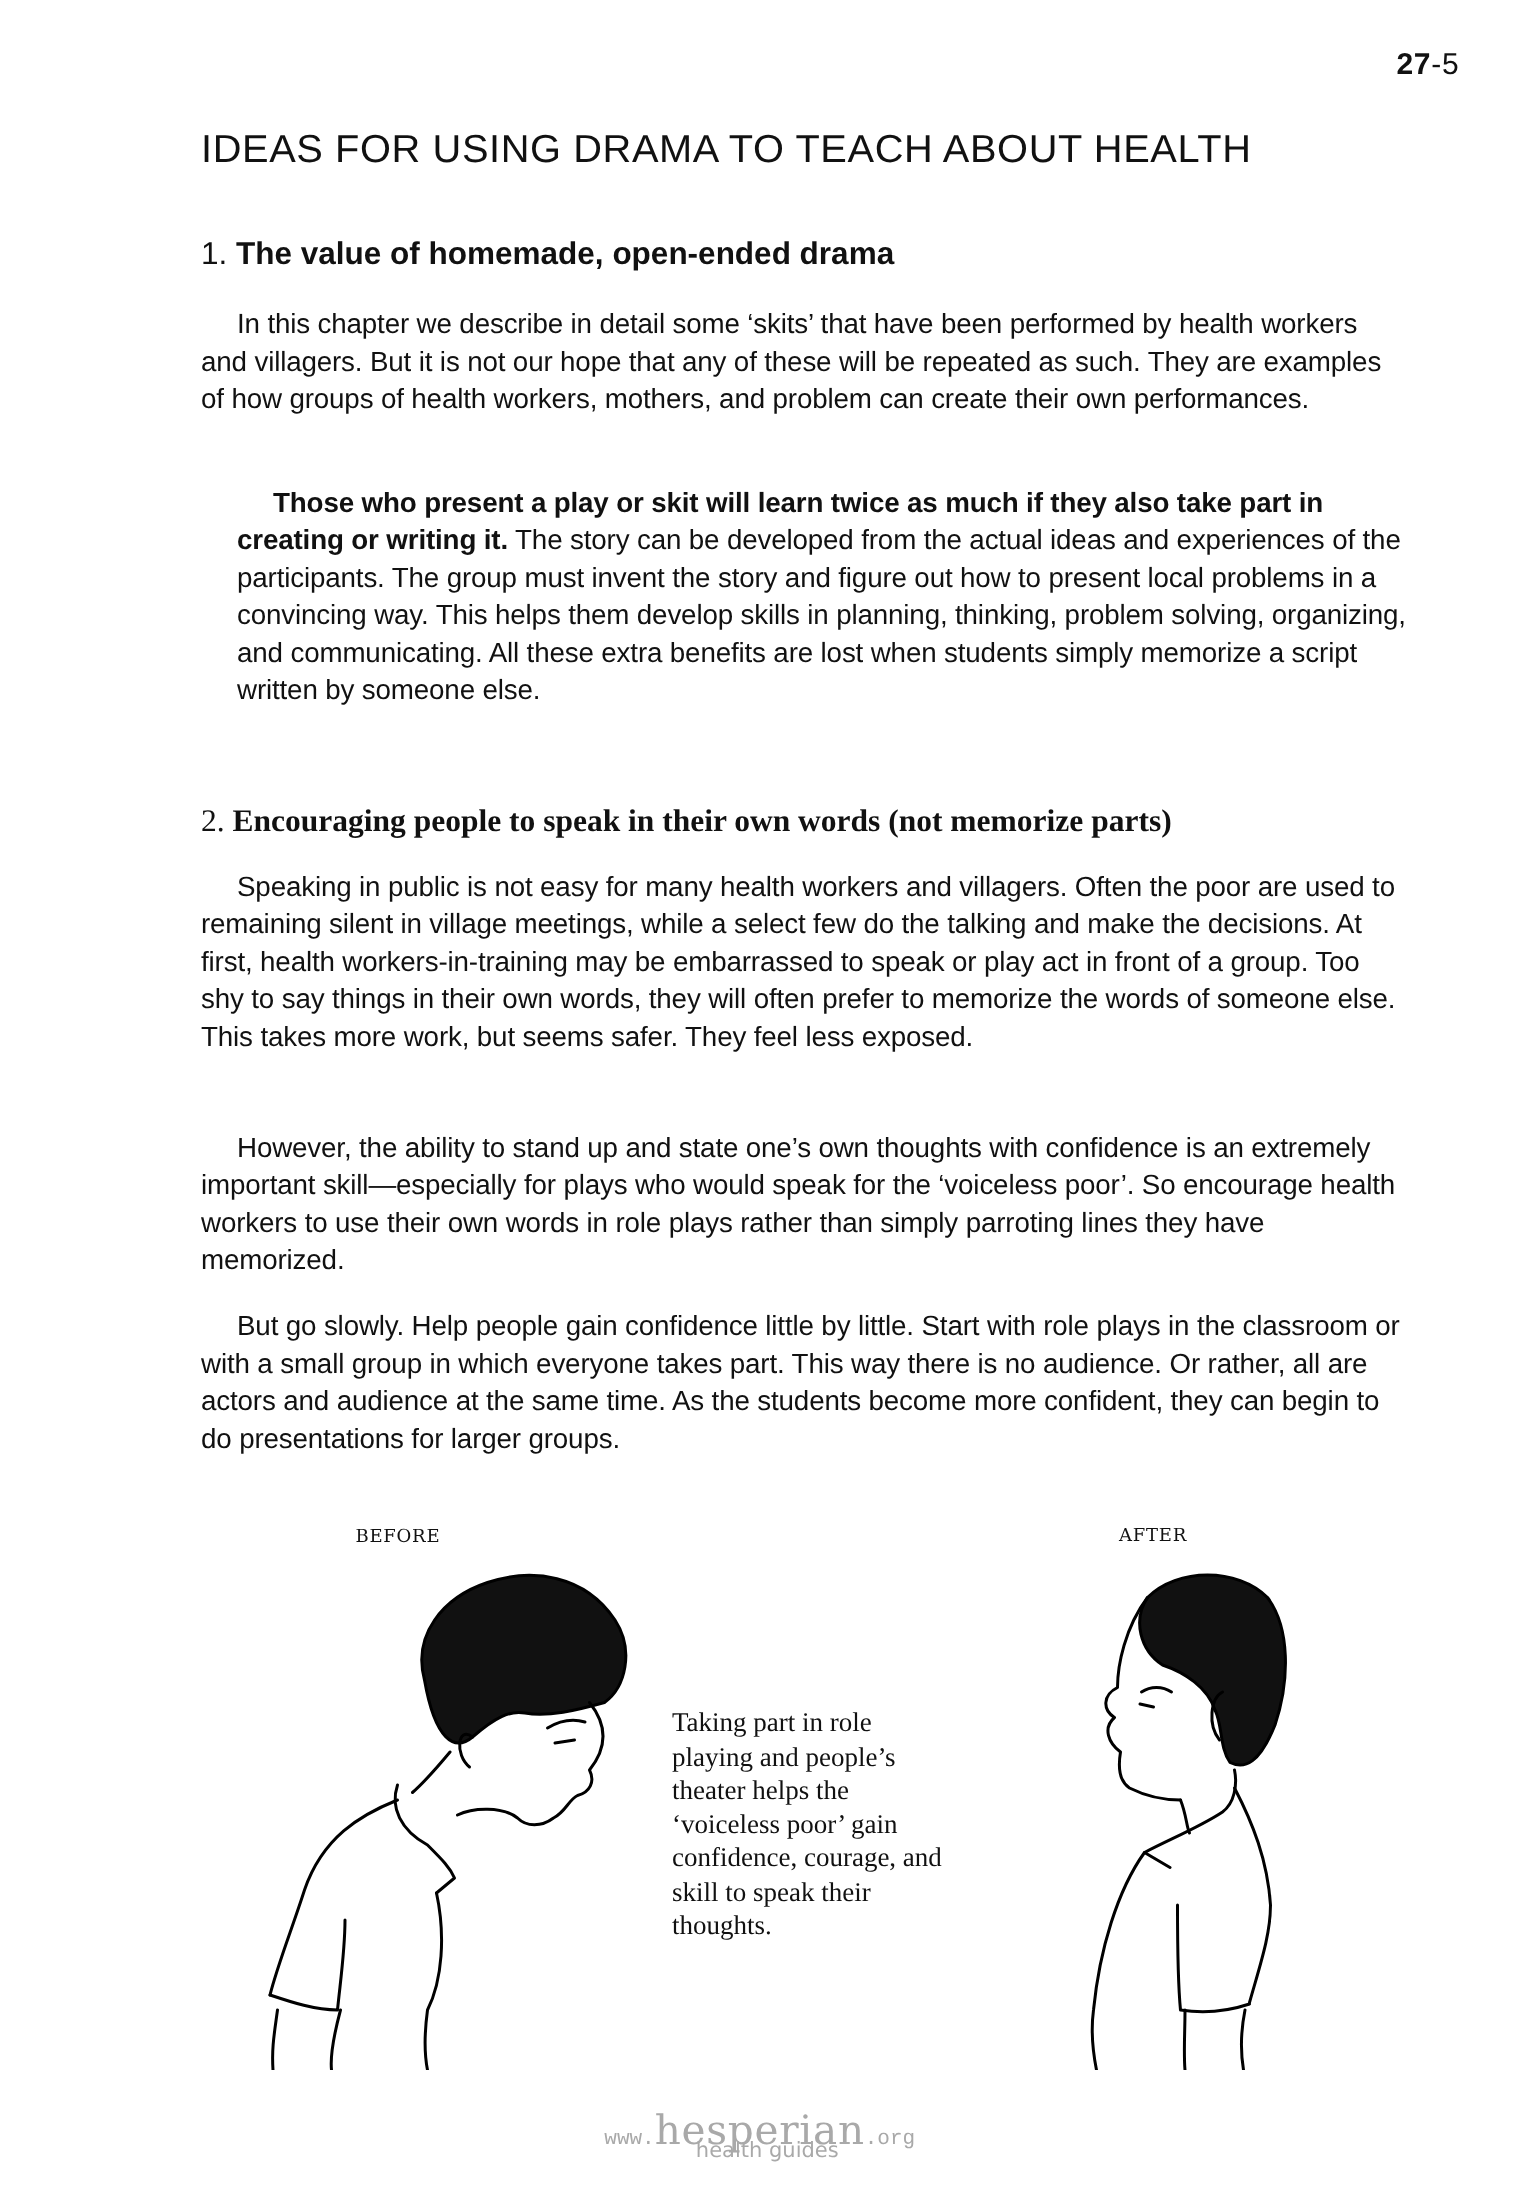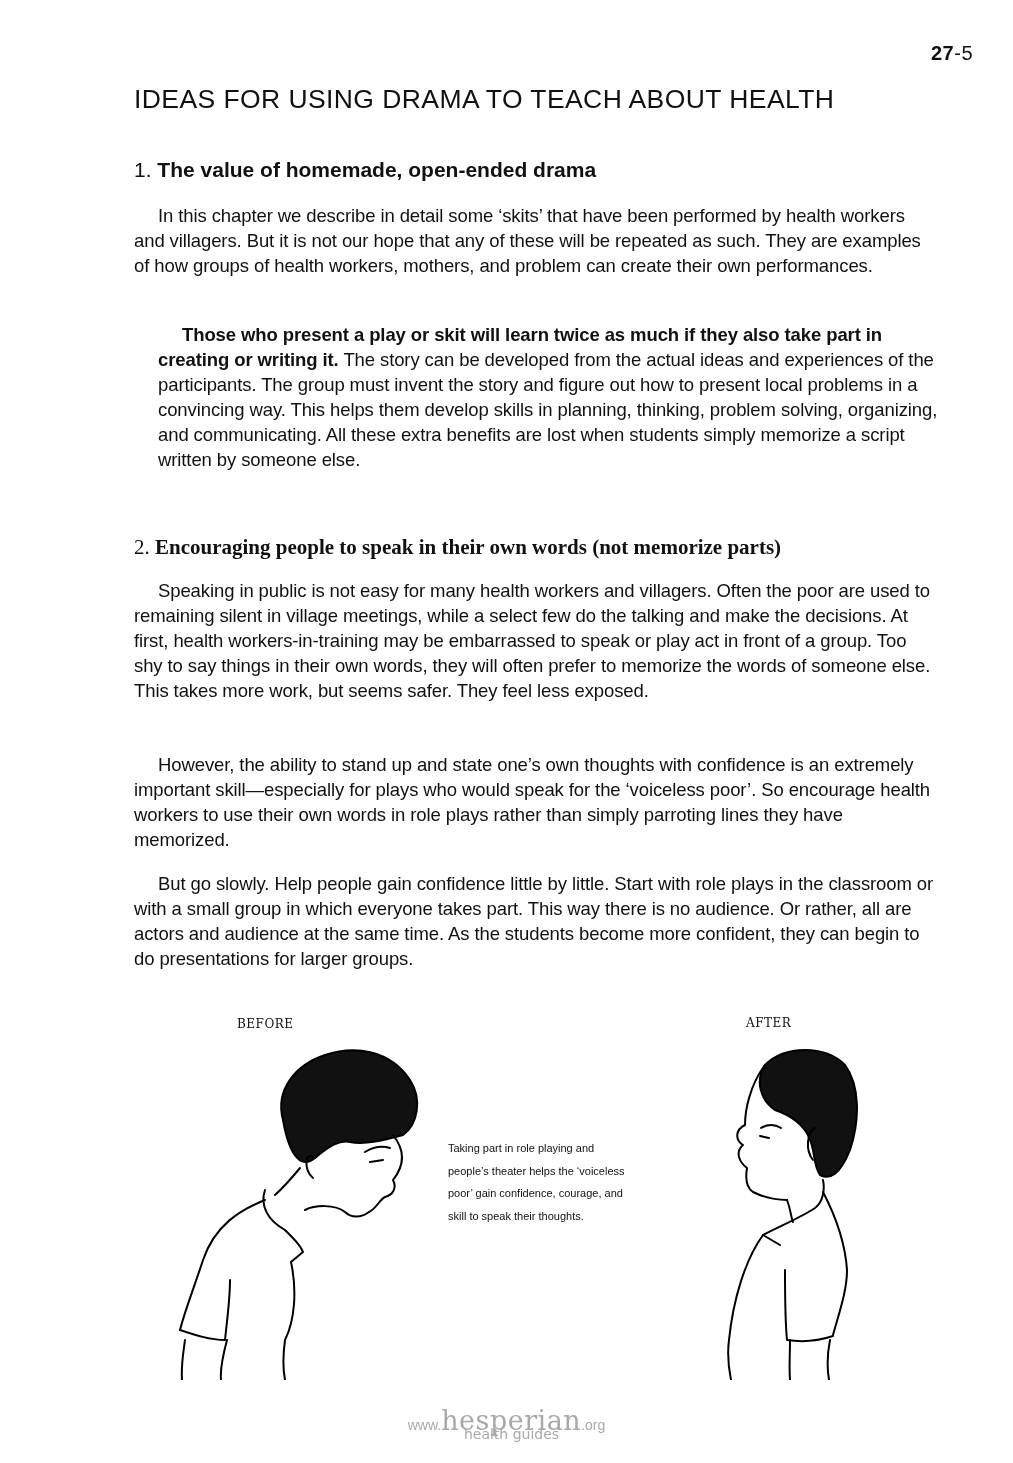--- a/index.html
+++ b/index.html
@@ -1,31 +1,31 @@
 <!DOCTYPE html>
 <html><head>
 <meta charset="utf-8">
 <style>
   html, body { margin: 0; padding: 0; background: #ffffff; }
   body { width: 1013px; height: 1463px; position: relative; overflow: hidden; color: #111; font-family: "Liberation Sans", sans-serif; }
-  .page-num { position: absolute; top: 32px; right: 40px; font-size: 20px; letter-spacing: 0.5px; margin-top: 10px; }
+  .page-num { position: absolute; top: 32px; right: 40px; font-size: 20px; letter-spacing: 0.5px; }
   .page-num b { font-weight: bold; }
   .page-num span.light { font-weight: normal; }
   .title { position: absolute; top: 84px; left: 134px; font-size: 26px; letter-spacing: 0.4px; font-weight: normal; transform: scaleX(1.02); transform-origin: left; }
   .content { position: absolute; left: 134px; width: 800px; }
   .h { font-size: 21px; margin: 0; }
   .h .num { font-weight: normal; }
   .h .txt { font-weight: bold; }
   p.para { font-size: 18.5px; line-height: 25px; margin: 0; text-indent: 24px; letter-spacing: -0.1px; }
   p.para b { font-weight: bold; }
   .fig-label { position: absolute; font-family: "DejaVu Serif", serif; font-size: 12px; letter-spacing: 0.5px; }
-  .caption { position: absolute; left: 448px; top: 1137px; width: 180px; font-family: Liberation Sans, sans-serif; font-size: 11px; line-height: 22.5px; }
+  .caption { position: absolute; left: 448px; top: 1137px; width: 180px; font-family: Liberation Serif, serif; font-size: 18px; line-height: 22.5px; }
   .footer { position: absolute; left: 0; right: 0; top: 1405px; text-align: center; color: #a9a9a9; }
   .footer .row1 { font-family: "DejaVu Serif", serif; }
-  .footer .www, .footer .org { font-family: Liberation Sans, sans-serif; font-size: 14px; }
+  .footer .www, .footer .org { font-family: Liberation Mono, monospace; font-size: 14px; }
   .footer .brand { font-size: 27px; letter-spacing: 0.5px; }
   .footer .row2 { font-family: "DejaVu Sans", sans-serif; font-size: 14px; margin-top: -10px; margin-left: 10px; }
   svg.figure { position: absolute; }
   svg.figure path, svg.figure line, svg.figure ellipse { fill: none; stroke: #000; stroke-width: 2; stroke-linecap: round; stroke-linejoin: round; }
 </style>
 </head>
 <body>
 
 <div class="page-num">
   <b>27</b><span class="light">-</span><span class="light">5</span>

